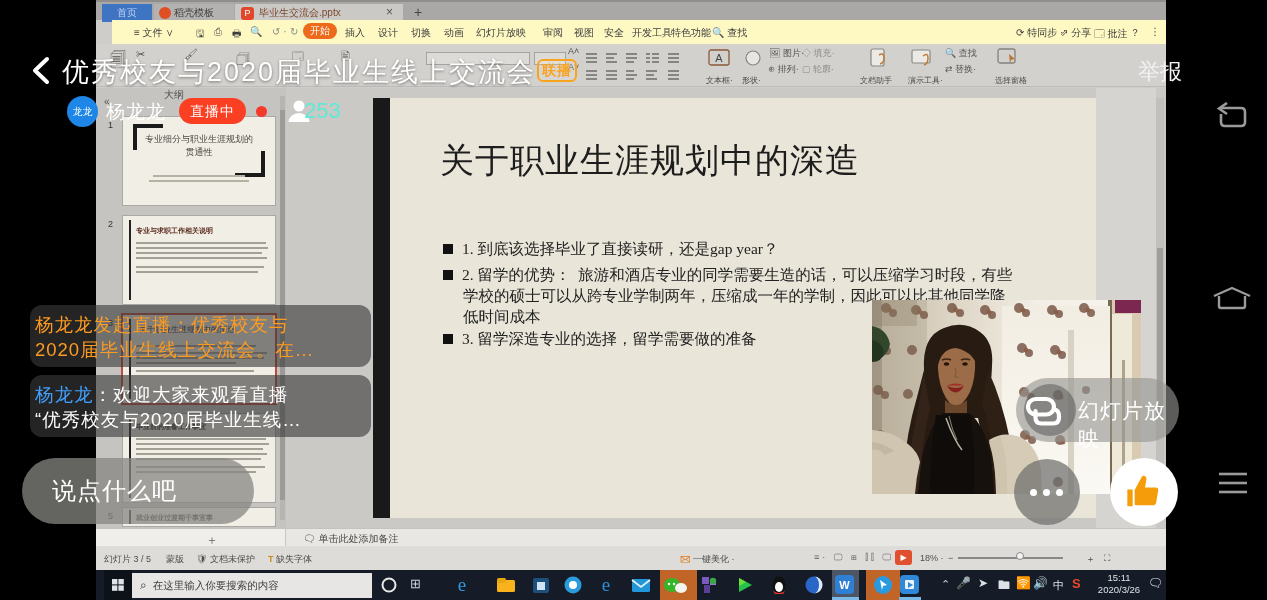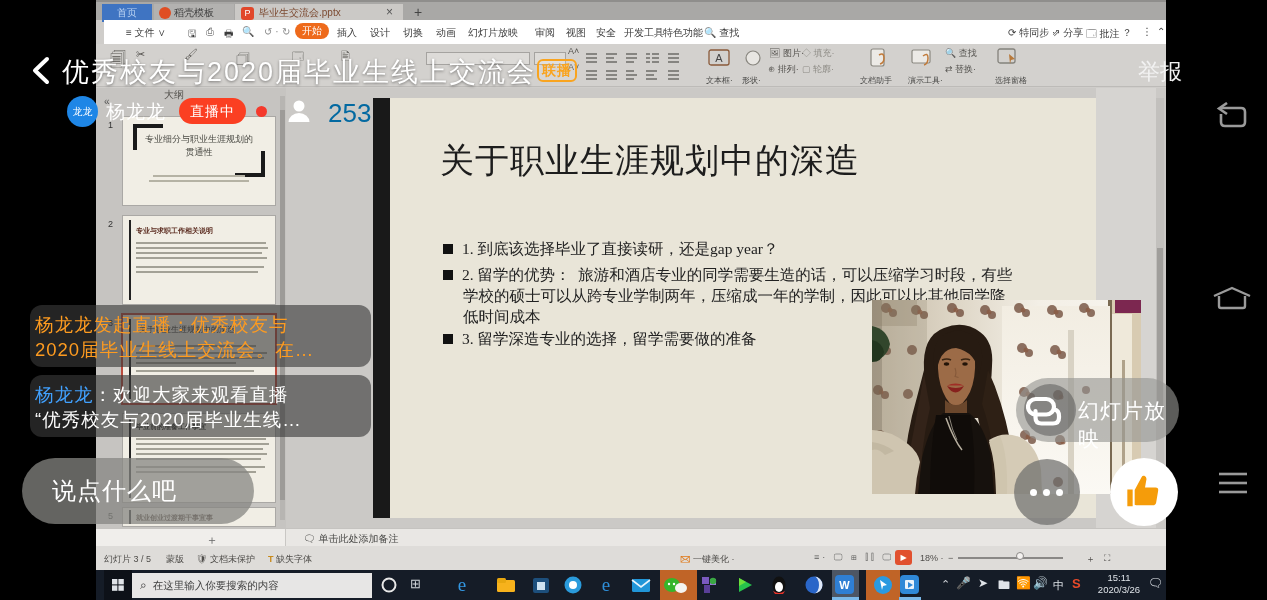--- a/index.html
+++ b/index.html
@@ -10,21 +10,21 @@
 #tabbar{position:absolute;left:0;top:0;width:1070px;height:20px;background:#a9a8a6;border-top:2px solid #8f8e8c}
 .tab-home{position:absolute;left:6px;top:2px;width:50px;height:18px;background:#3f74c2;color:#b9d2f2;font-size:10px;text-align:center;line-height:18px}
 .tab-dk{position:absolute;left:58px;top:2px;width:80px;height:18px;background:#b3b2b0;color:#3a3a3a;font-size:10px;line-height:18px;padding-left:20px}
 .tab-dk .ic{position:absolute;left:5px;top:3px;width:12px;height:12px;border-radius:6px;background:#e04e23}
 .tab-cur{position:absolute;left:139px;top:2px;width:168px;height:18px;background:#cbc9c6;color:#7c4a31;font-size:10px;line-height:18px;padding-left:24px}
 .tab-cur .ic{position:absolute;left:6px;top:3px;width:13px;height:13px;border-radius:3px;background:#e1472a;color:#fff;font-size:9px;text-align:center;line-height:13px}
 .tab-x{position:absolute;left:288px;top:3px;color:#555;font-size:12px}
 .tab-plus{position:absolute;left:318px;top:2px;color:#444;font-size:14px}
 #wintop-r{position:absolute;right:0;top:0;width:270px;height:20px;font-size:10px;color:#6e6e6e}
 
-#menurow{position:absolute;left:8px;top:20px;width:1070px;height:24px;background:#ffffff;font-size:10px;color:#3c3c3c}
+#menurow{position:absolute;left:16px;top:20px;width:1070px;height:24px;background:#fef9c3;font-size:10px;color:#3c3c3c}
 .mi{position:absolute;top:6px}
 .pill{position:absolute;left:191px;top:3px;width:34px;height:16px;background:#ee6a1b;border-radius:8px;color:#fff;text-align:center;line-height:16px;font-size:10px}
 
 #ribbon{position:absolute;left:0;top:44px;width:1070px;height:43px;background:#d3d1ce;border-bottom:1px solid #bdbbb8}
 .ric{position:absolute;color:#55534f;font-size:11px}
 .rlabel{position:absolute;top:31px;font-size:8px;color:#4a4a48}
 .rbox{position:absolute;border:1px solid #a5a3a0;background:#dddbd8;height:13px}
 
 #content{position:absolute;left:0;top:88px;width:1070px;height:440px;background:#cbc9c6}
 #panel{position:absolute;left:0;top:0;width:190px;height:440px;background:#c6c4c1}
@@ -50,21 +50,21 @@
 .tic{position:absolute;top:4px;width:22px;height:22px}
 
 .ovl-title{position:absolute;left:62px;top:54px;color:#fff;font-size:27px;letter-spacing:2px;white-space:nowrap;text-shadow:0 1px 3px rgba(0,0,0,.45)}
 .lianbo{position:absolute;left:537px;top:59px;width:40px;height:23px;background:rgba(255,255,255,.12);border:2.5px solid #f9a41f;border-radius:6px;color:#f9a41f;font-size:14px;font-weight:bold;text-align:center;line-height:18px;letter-spacing:1px}
 .jubao{position:absolute;left:1138px;top:57px;color:#f2f2f2;font-size:22px}
 .backarr{position:absolute;left:28px;top:56px}
 .avatar{position:absolute;left:67px;top:96px;width:31px;height:31px;border-radius:50%;background:#1e86e6;color:#fff;font-size:10px;text-align:center;line-height:31px}
 .uname{position:absolute;left:106px;top:99px;color:#fff;font-size:19px;letter-spacing:1px}
 .livepill{position:absolute;left:179px;top:98px;width:67px;height:26px;background:#fb3f22;border-radius:13px;color:#fff;font-size:14px;text-align:center;line-height:26px;letter-spacing:1px}
 .reddot{position:absolute;left:256px;top:106px;width:11px;height:11px;border-radius:50%;background:#f5392b}
-.viewcnt{position:absolute;left:328px;top:98px;color:#0369a1;font-size:26px}
+.viewcnt{position:absolute;left:304px;top:98px;color:#5eead4;font-size:22px}
 .bub{position:absolute;left:30px;width:341px;border-radius:12px;background:rgba(58,58,58,.62);color:#fff;font-size:18.5px;line-height:25px;padding:7px 8px 6px 5px;letter-spacing:1px}
 .orange{color:#fd9b20}
 .bluename{color:#41a0fd}
 .saypill{position:absolute;left:22px;top:458px;width:232px;height:66px;border-radius:33px;background:rgba(134,134,130,.75);color:#fff;font-size:24px;line-height:66px;padding-left:30px;letter-spacing:1px}
 
 #cam{position:absolute;left:872px;top:300px;width:269px;height:194px}
 
 .lmpill{position:absolute;left:1016px;top:378px;width:163px;height:64px;border-radius:32px;background:rgba(148,148,146,.62)}
 .lmtext{position:absolute;left:62px;top:19px;color:#fff;font-size:21px;letter-spacing:1px}
 .dots3{position:absolute;left:1014px;top:459px;width:66px;height:66px;border-radius:50%;background:rgba(110,110,108,.72)}

